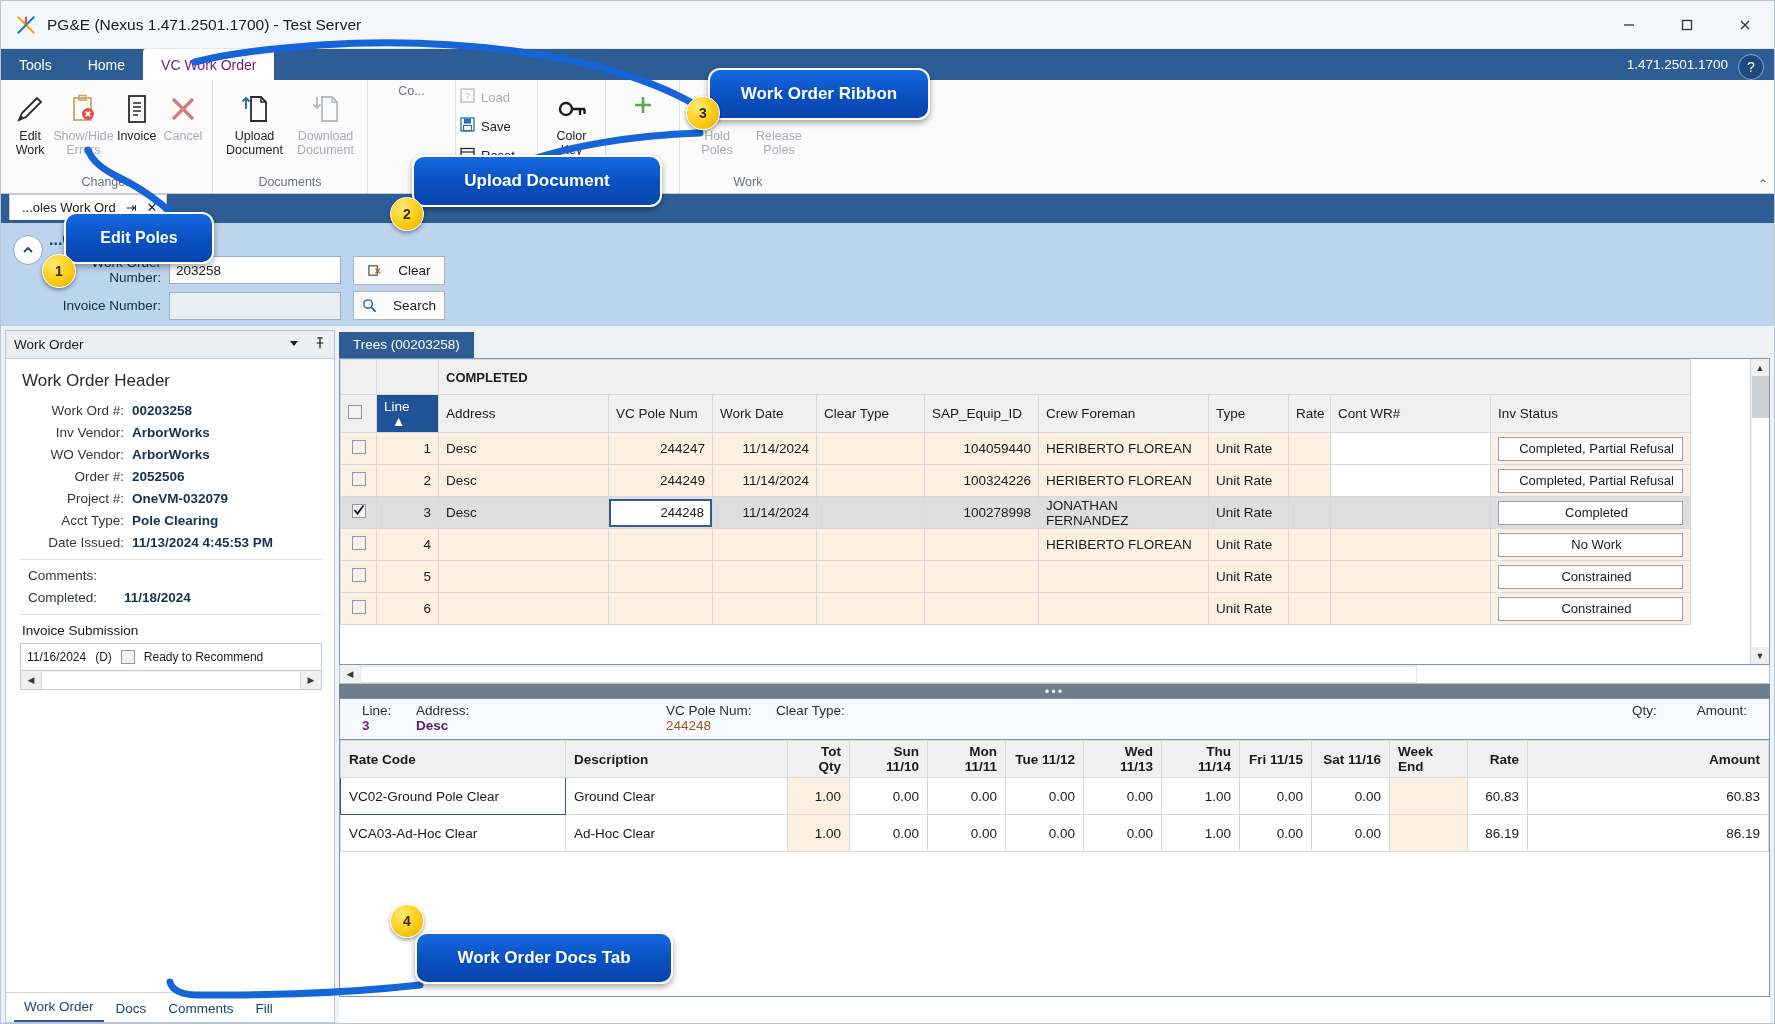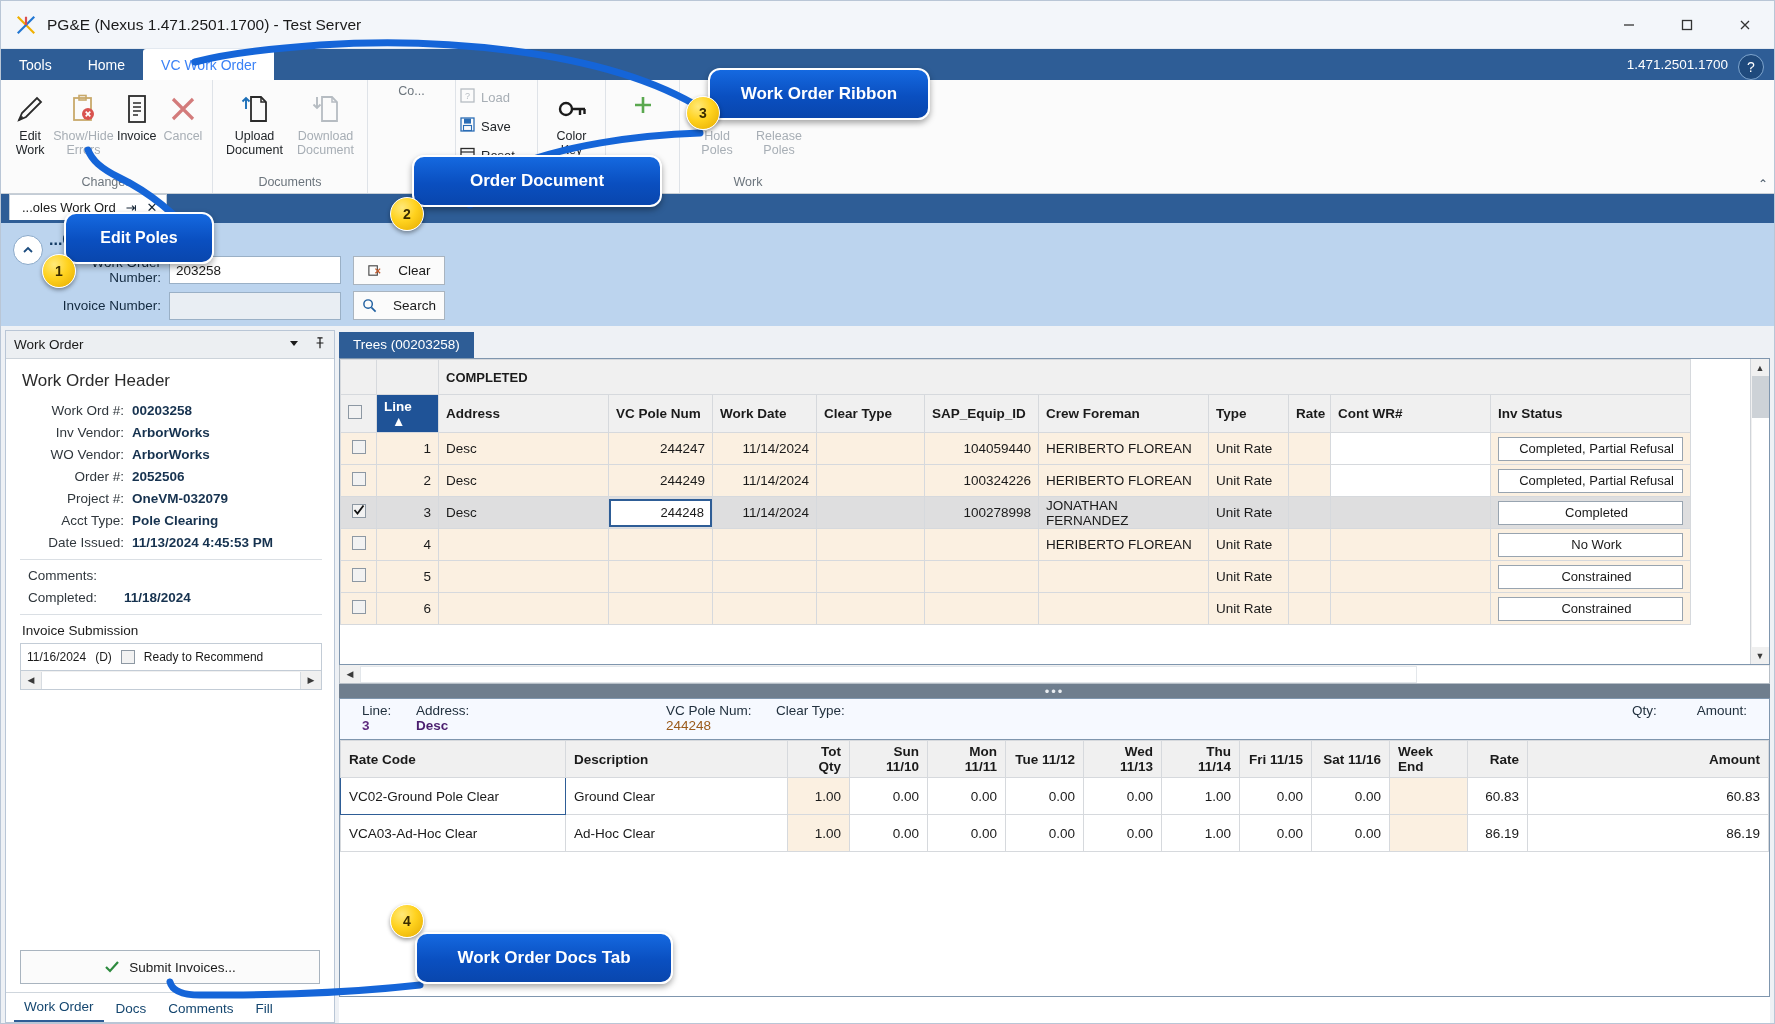--- a/index.html
+++ b/index.html
@@ -16,21 +16,21 @@
   .titlebar { height:48px; background:#f3f6fa; display:flex; align-items:center; padding:0 0 0 14px; flex:0 0 48px; border-bottom:1px solid #e3e9f0; }
   .logo { width:22px; height:22px; margin-right:10px; flex:0 0 22px; }
   .title-text { font-size:15.5px; color:#1b1b1b; }
   .win-btns { margin-left:auto; display:flex; height:100%; }
   .win-btn { width:58px; height:100%; display:flex; align-items:center; justify-content:center; font-size:16px; color:#333; }
   .win-btn svg { display:block; }
 
   
   .menustrip { height:31px; background:#2e5d96; display:flex; align-items:flex-end; flex:0 0 31px; position:relative; }
   .mtab { height:31px; padding:0 18px; display:flex; align-items:center; color:#fff; font-size:14px; }
-  .mtab.active { background:#fff; color:#3b82f6; border-radius:3px 3px 0 0; }
+  .mtab.active { background:#fff; color:#701a75; border-radius:3px 3px 0 0; }
   .ver { margin-left:auto; color:#fff; font-size:13.5px; padding-right:10px; display:flex; align-items:center; height:31px;}
   .help-btn { width:26px; height:26px; border-radius:50%; background:#1f4a7d; color:#fff; display:flex; align-items:center; justify-content:center; font-size:14px; margin-right:10px; border:1px solid #7fa6cf;}
 
   
   .ribbon { height:114px; background:#fbfbfb; border-bottom:1px solid #c8cfd6; display:flex; flex:0 0 114px; position:relative; }
   .rgroup { display:flex; flex-direction:column; height:100%; border-right:1px solid #dfe3e8; position:relative; }
   .rgroup-items { flex:1; display:flex; align-items:flex-start; padding:6px 6px 0 6px; }
   .rgroup-label { height:22px; font-size:12.5px; color:#6c757d; text-align:center; display:flex; align-items:center; justify-content:center; }
   .rbtn { width:68px; display:flex; flex-direction:column; align-items:center; padding-top:3px; cursor:default; }
   .rbtn .ico { height:40px; display:flex; align-items:center; justify-content:center; }
@@ -86,21 +86,21 @@
 
   
   .rightpane { flex:1; display:flex; flex-direction:column; min-width:0; margin:4px 4px 0 4px;}
   .gridtabs { height:28px; display:flex; align-items:flex-end; }
   .gtab { background:#2e5d96; color:#fff; font-size:13.5px; padding:5px 14px 6px 14px; }
   .gridwrap { flex:0 0 307px; border:1px solid #7f96ae; background:#fff; display:flex; min-height:0; }
   .gridscrollarea { flex:1; overflow:hidden; position:relative; }
   table.dg { border-collapse:collapse; table-layout:fixed; width:1313px; font-size:13.5px; }
   table.dg th, table.dg td { border:1px solid #d6d9dd; height:32px; padding:0 7px; text-align:left; font-weight:normal; }
   table.dg thead tr.band th { background:#f0f0f0; height:35px; font-weight:bold; font-size:13px; color:#1c1c1c; }
-  table.dg thead tr.cols th { background:#f0f0f0; font-weight:bold; color:#1b1b1b; height:38px; }
+  table.dg thead tr.cols th { background:#f0f0f0; font-weight:normal; color:#1b1b1b; height:38px; }
   table.dg thead tr.cols th.sorted { background:#1f5397; color:#fff; }
   table.dg td.num { text-align:right; }
   table.dg td.ctr { text-align:center; }
   tr.r-odd td { background:#fbf0e1; }
   tr.r-even td { background:#fbf0e1; }
   tr.r-sel td { background:#dededf; }
   td.white { background:#fff !important; }
   .cellbox { border:1px solid #98a4b0; background:#fff; height:24px; display:flex; align-items:center; justify-content:center; font-size:13px;padding-left:12px; }
   .cellbox.sel { border:2px solid #2e5d96; background:#fff; }
   .vscroll { width:19px; background:#f0f0f0; border-left:1px solid #d0d4d9; display:flex; flex-direction:column; align-items:center; }
@@ -464,28 +464,20 @@
             <span>11/16/2024</span>
             <span>(D)</span>
             <span class="chk"></span>
             <span>Ready to Recommend</span>
           </div>
           <div class="hscroll">
             <div class="hsb">◀</div>
             <div class="hstrack"></div>
             <div class="hsb">▶</div>
           </div>
-        </div>
-      </div>
-      <div class="lp-footer">
-        <div class="submit-btn">
-          <svg width="16" height="16" viewBox="0 0 16 16">
-              <path d="M2 8 L6 12 L14 3" fill="none" stroke="#2d8a3e" stroke-width="2.2"></path>
-            </svg>
-          <span>Submit Invoices...</span>
         </div>
       </div>
       <div class="tabstrip">
         <div class="btab active">Work Order</div>
         <div class="btab">Docs</div>
         <div class="btab">Comments</div>
         <div class="btab">Fill</div>
       </div>
     </div>
 
@@ -760,21 +752,21 @@
   <path d="M704 110 C600 45 420 38 320 45 C250 50 210 58 195 62" stroke="#1565d8" stroke-width="7" fill="none" stroke-linecap="round"></path>
   <path d="M420 985 C330 995 250 995 200 995 C180 995 172 990 170 982" stroke="#1565d8" stroke-width="7" fill="none" stroke-linecap="round"></path>
 </svg>
 
 <div class="callout" style="left:64px; top:212px;text-align:right;">
   <div class="bubble" style="width:150px;height:52px;font-size:16px;">Edit Poles</div>
   <div class="badge" style="left:-22px; top:42px;">1</div>
 </div>
 
 <div class="callout" style="left:412px; top:155px;">
-  <div class="bubble" style="width:250px;height:52px;font-size:17px;">Order Document</div>
+  <div class="bubble" style="width:250px;height:52px;font-size:17px;">Upload Document</div>
   <div class="badge" style="left:-22px; top:42px;">2</div>
 </div>
 
 <div class="callout" style="left:708px; top:68px;">
   <div class="bubble" style="width:222px;height:52px;font-size:17px;">Work Order Ribbon</div>
   <div class="badge" style="left:-22px; top:28px;">3</div>
 </div>
 
 <div class="callout" style="left:415px; top:932px;">
   <div class="bubble" style="width:258px;height:52px;font-size:17px;">Work Order Docs Tab</div>

